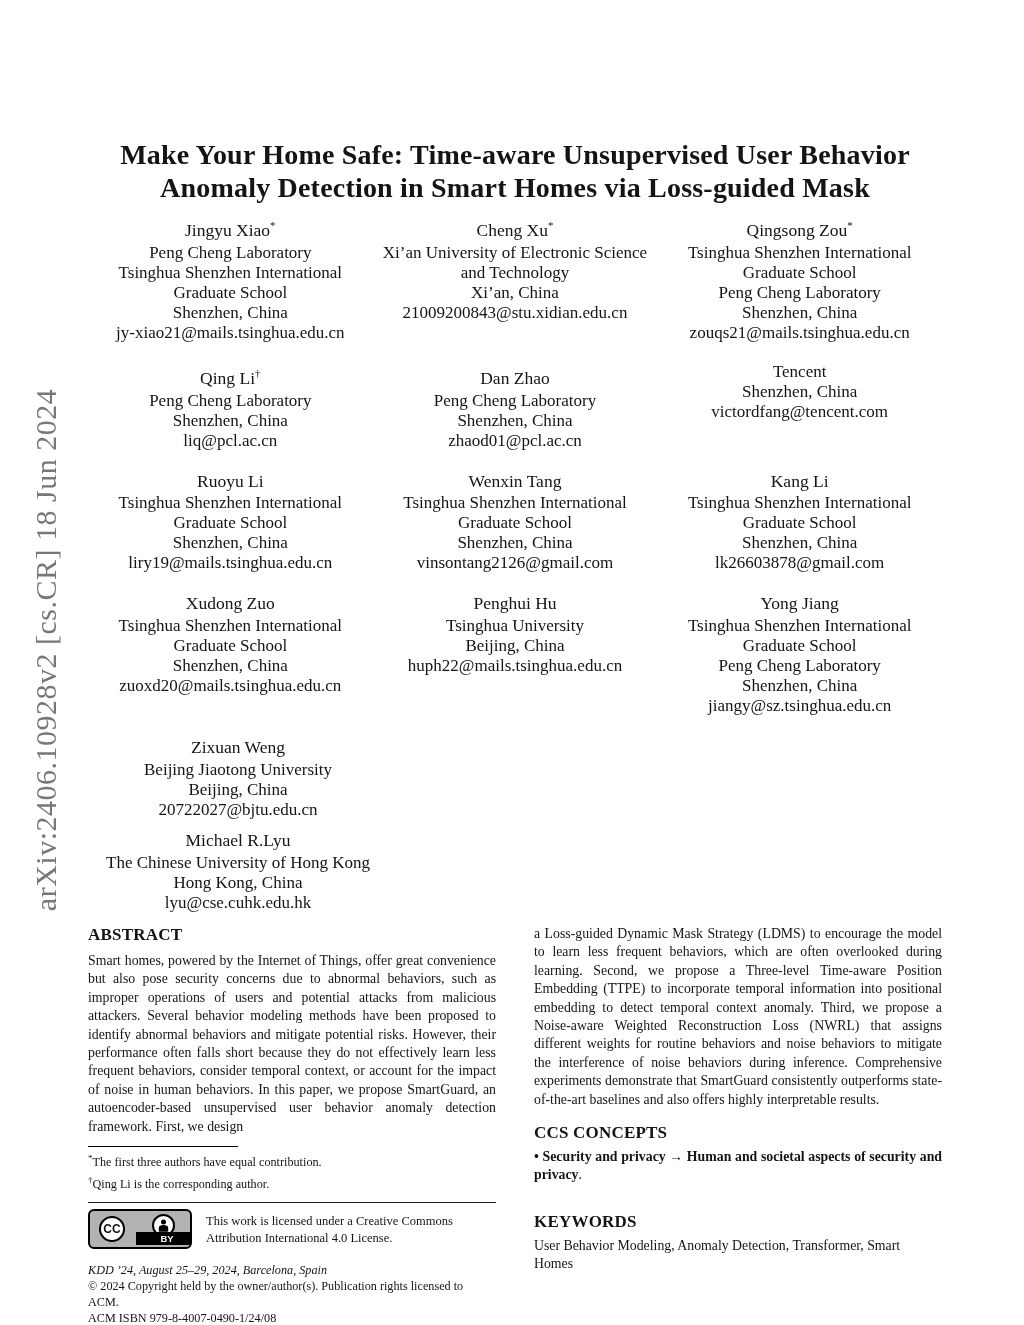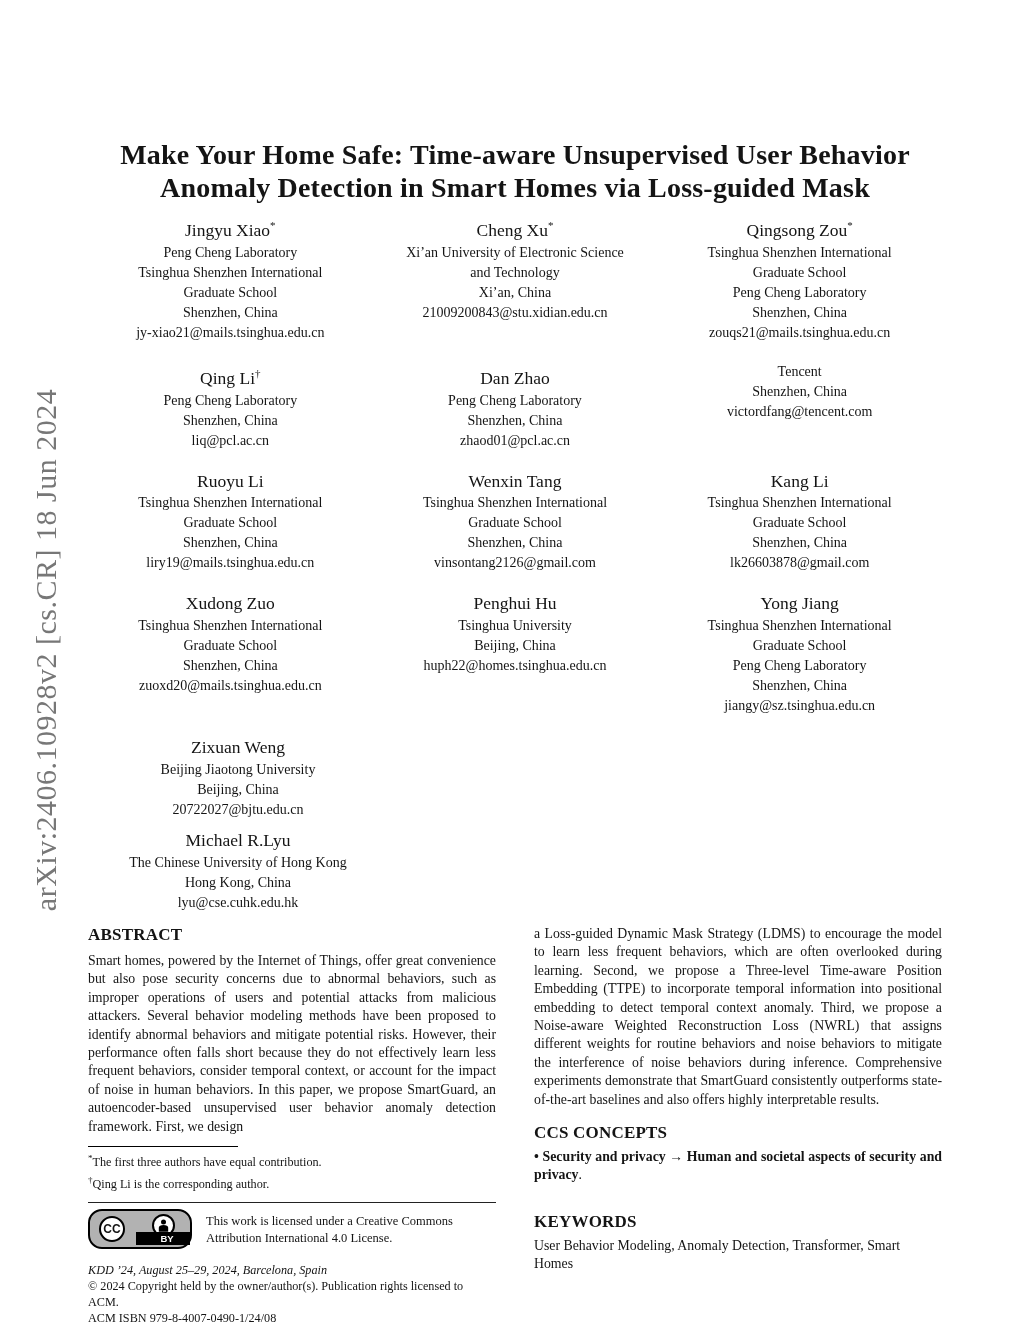--- a/index.html
+++ b/index.html
@@ -18,41 +18,41 @@
     margin-top:138px; text-align:center; font-weight:bold;
     font-size:28px; line-height:33px; letter-spacing:0.2px;
   }
   .authors-row {
     display:grid; grid-template-columns:repeat(3,1fr); text-align:center;
   }
   .authors-row.two { display:flex; justify-content:space-between; gap:4px;flex-direction:column; }
   .authors-row.two .author { width:300px; }
   .author-name { font-size:17.5px; line-height:22px; margin-bottom:2px; }
   .author-name sup { font-size:11px; }
-  .author-line { font-size:14px; line-height:20px; }
+  .author-line { font-size:17px; line-height:20px; }
   .r1 { margin-top:10px; }
   .r2 { margin-top:19px; }
   .r3 { margin-top:14px; }
   .r4 { margin-top:14px; }
   .r5 { margin-top:15px; }
   .twocol { display:flex; gap:38px; margin-top:12px; }
   .col { width:408px; }
   .sec-heading { font-size:17px; line-height:20px; font-weight:bold; letter-spacing:0.2px; }
   .body-text {
     font-size:13.8px; line-height:18.4px; text-align:justify; margin-top:7px;
   }
   .body-text.first { margin-top:0; }
   .fn-rule { width:150px; border-top:1.5px solid #000; margin-top:10px; }
   .footnotes { margin-top:3px; font-size:12.2px; line-height:17.5px; }
   .footnotes sup { font-size:9px; }
   .col-rule { width:100%; border-top:1px solid #222; margin-top:9px; }
   .license-row { display:flex; gap:14px; margin-top:6px; align-items:flex-start; }
   .cc-badge {
     position:relative; width:104px; height:40px; flex:0 0 auto;
-    background:#b2b2b2; border:2px solid #000; border-radius:14px;
+    background:#b2b2b2; border:2px solid #000; border-radius:6px;
   }
   .cc-circle {
     position:absolute; background:#fff; border:2.5px solid #000; border-radius:50%;
     display:flex; align-items:center; justify-content:center;
   }
   .cc-circle.cc { width:26px; height:26px; left:9px; top:5px;
     font-weight:bold; font-size:12px; font-family:"Liberation Sans",sans-serif; }
   .cc-circle.person { width:23px; height:23px; left:62px; top:3px; }
   .cc-circle.person svg { width:15px; height:15px; display:block; }
   .by-bar {
@@ -157,21 +157,21 @@
       <div class="author-name"><span>Xudong Zuo</span><sup></sup></div>
       <div class="author-line">Tsinghua Shenzhen International</div>
       <div class="author-line">Graduate School</div>
       <div class="author-line">Shenzhen, China</div>
       <div class="author-line">zuoxd20@mails.tsinghua.edu.cn</div>
     </div>
     <div class="author">
       <div class="author-name"><span>Penghui Hu</span><sup></sup></div>
       <div class="author-line">Tsinghua University</div>
       <div class="author-line">Beijing, China</div>
-      <div class="author-line">huph22@homes.tsinghua.edu.cn</div>
+      <div class="author-line">huph22@mails.tsinghua.edu.cn</div>
     </div>
     <div class="author">
       <div class="author-name"><span>Yong Jiang</span><sup></sup></div>
       <div class="author-line">Tsinghua Shenzhen International</div>
       <div class="author-line">Graduate School</div>
       <div class="author-line">Peng Cheng Laboratory</div>
       <div class="author-line">Shenzhen, China</div>
       <div class="author-line">jiangy@sz.tsinghua.edu.cn</div>
     </div>
   </div>

